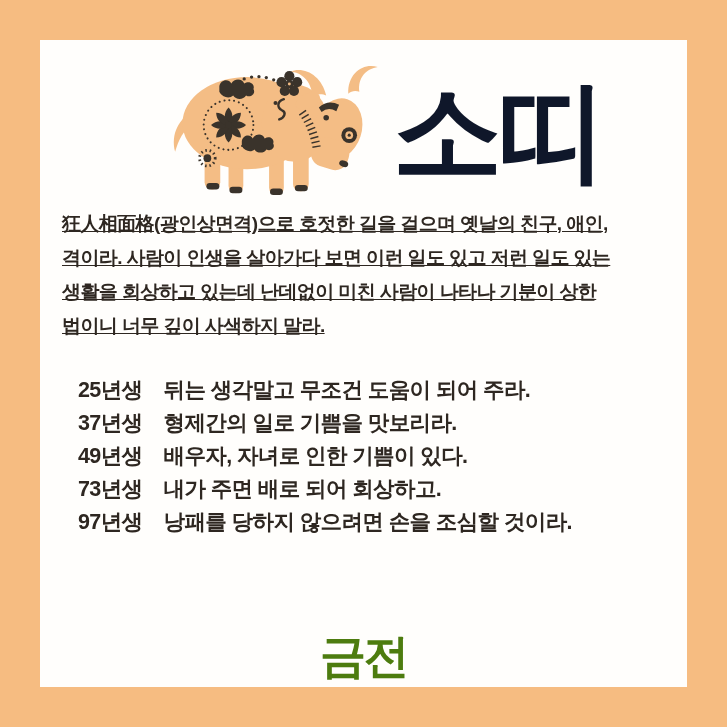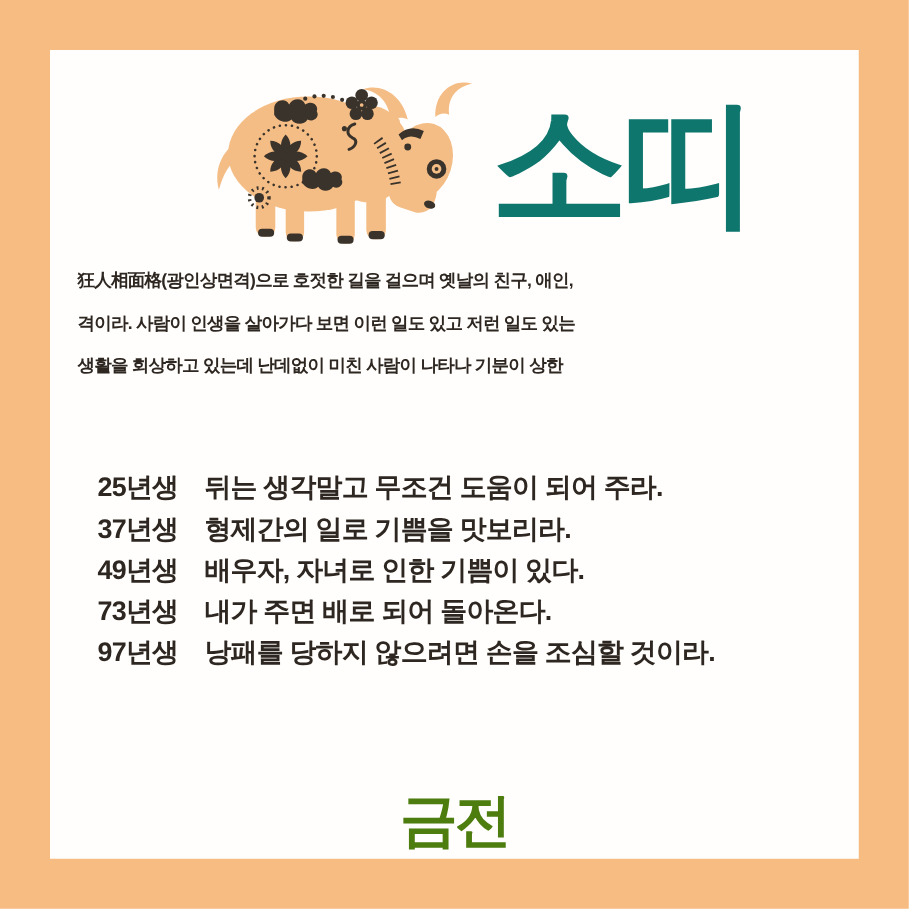--- a/index.html
+++ b/index.html
@@ -28,32 +28,33 @@
     justify-content: center;
     gap: 6px;
     transform: translateX(14px);
   }
   .ox-svg { width: 234px; height: 152px; flex: 0 0 auto; }
   .title {
     margin: 0;
     font-size: 110px;
     font-weight: 800;
     line-height: 1;
-    color: #0f766e;
+    color: #0f172a;
     letter-spacing: -5px;
     white-space: nowrap;
   }
   .intro {
     position: absolute;
     top: 167px; left: 22px; right: 10px;
-    font-size: 14px;
+    font-size: 19px;
     font-weight: 700;
     color: #2E2721;
     line-height: 34px;
     letter-spacing: -0.6px;
+    text-decoration: underline;
   }
   .intro-line { white-space: nowrap; }
   .years {
     position: absolute;
     top: 334px; left: 38px; right: 10px;
     font-size: 21.5px;
     font-weight: 700;
     color: #2E2721;
     line-height: 33px;
     letter-spacing: -0.6px;
@@ -155,34 +156,35 @@
 
         <path d="M160 62 C 168 73 174 88 176 103" fill="none" stroke="#3A332B" stroke-width="9" stroke-dasharray="1.6 3.4"></path>
       </svg>
       <h1 class="title">소띠</h1>
     </div>
 
     <div class="intro">
       <div class="intro-line">狂人相面格(광인상면격)으로 호젓한 길을 걸으며 옛날의 친구, 애인,</div>
       <div class="intro-line">격이라. 사람이 인생을 살아가다 보면 이런 일도 있고 저런 일도 있는</div>
       <div class="intro-line">생활을 회상하고 있는데 난데없이 미친 사람이 나타나 기분이 상한</div>
+      <div class="intro-line">법이니 너무 깊이 사색하지 말라.</div>
     </div>
 
     <div class="years">
       <div class="year-line">
         <span class="year-label">25년생</span><span>뒤는 생각말고 무조건 도움이 되어 주라.</span>
       </div>
       <div class="year-line">
         <span class="year-label">37년생</span><span>형제간의 일로 기쁨을 맛보리라.</span>
       </div>
       <div class="year-line">
         <span class="year-label">49년생</span><span>배우자, 자녀로 인한 기쁨이 있다.</span>
       </div>
       <div class="year-line">
-        <span class="year-label">73년생</span><span>내가 주면 배로 되어 돌아온다.</span>
+        <span class="year-label">73년생</span><span>내가 주면 배로 되어 회상하고.</span>
       </div>
       <div class="year-line">
         <span class="year-label">97년생</span><span>낭패를 당하지 않으려면 손을 조심할 것이라.</span>
       </div>
     </div>
 
     <div class="summary">
       <span class="s-label">금전</span>
       <span class="s-mark mark-x">×</span>
       <span class="s-mark mark-x">×</span>

